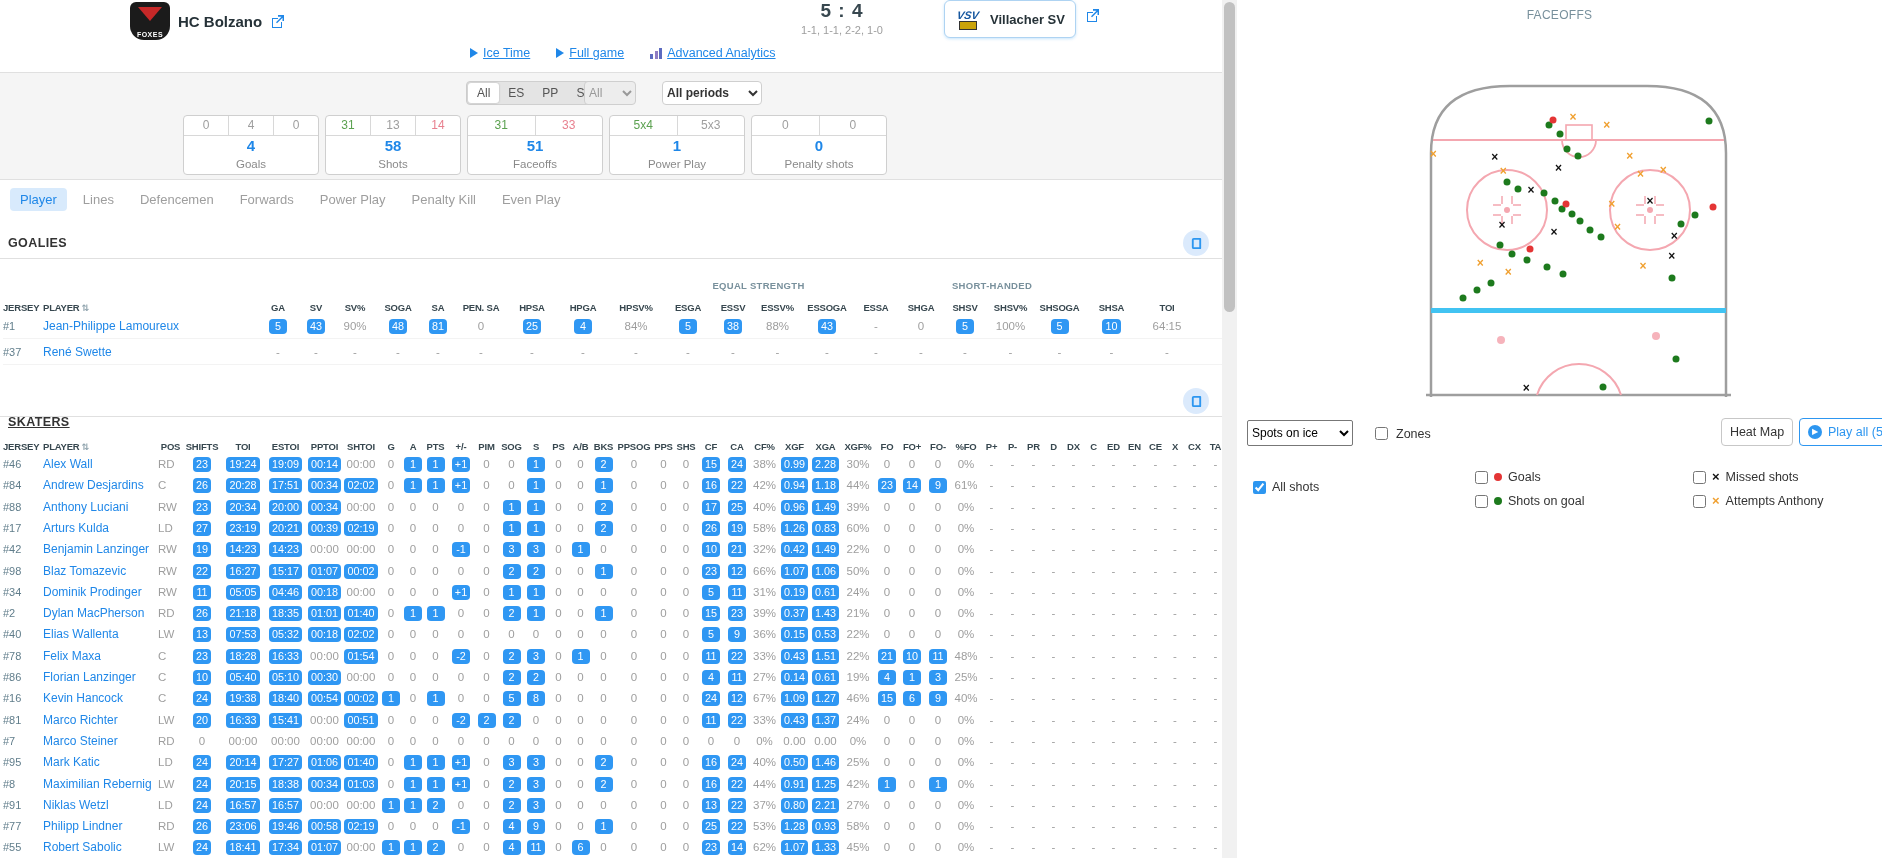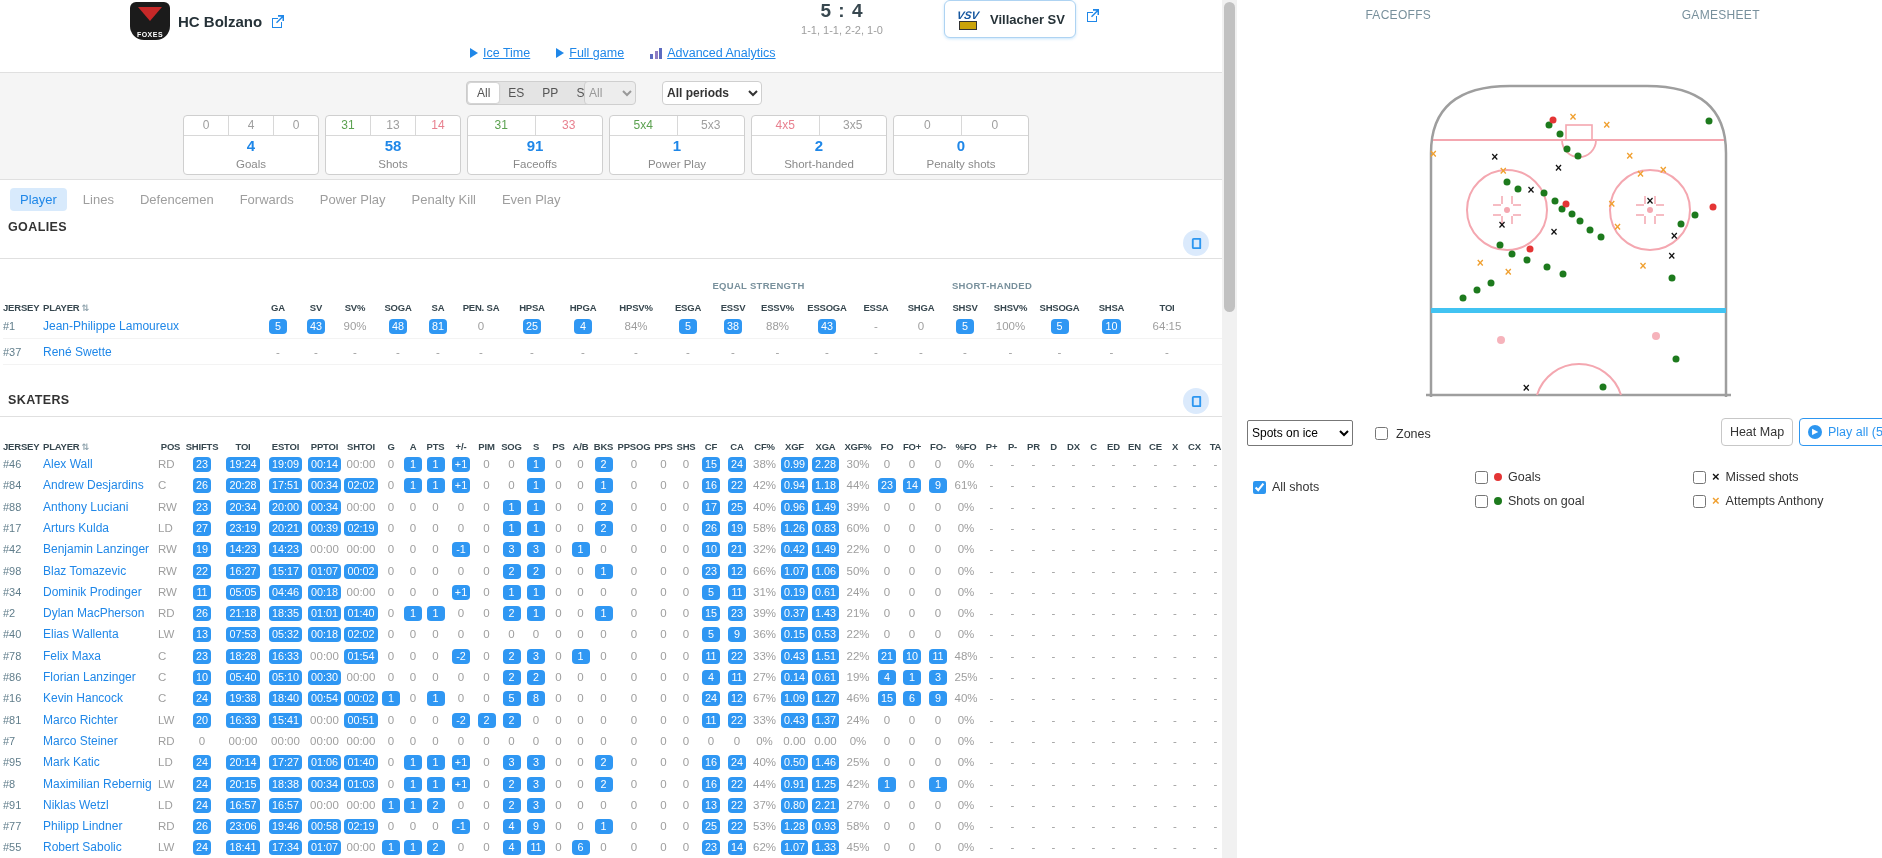--- a/index.html
+++ b/index.html
@@ -194,38 +194,30 @@
             <div class="sb-cell" data-c="pink">14</div>
           </div>
           <div class="sb-total">58</div>
           <div class="sb-label">Shots</div>
         </div>
         <div class="stat-box">
           <div class="sb-cells">
             <div class="sb-cell" data-c="green">31</div>
             <div class="sb-cell" data-c="pink">33</div>
           </div>
-          <div class="sb-total">91</div>
+          <div class="sb-total">51</div>
           <div class="sb-label">Faceoffs</div>
         </div>
         <div class="stat-box">
           <div class="sb-cells">
             <div class="sb-cell" data-c="green">5x4</div>
             <div class="sb-cell" data-c="gray">5x3</div>
           </div>
           <div class="sb-total">1</div>
           <div class="sb-label">Power Play</div>
-        </div>
-        <div class="stat-box">
-          <div class="sb-cells">
-            <div class="sb-cell" data-c="pink">4x5</div>
-            <div class="sb-cell" data-c="gray">3x5</div>
-          </div>
-          <div class="sb-total">2</div>
-          <div class="sb-label">Short-handed</div>
         </div>
         <div class="stat-box">
           <div class="sb-cells">
             <div class="sb-cell" data-c="gray">0</div>
             <div class="sb-cell" data-c="gray">0</div>
           </div>
           <div class="sb-total">0</div>
           <div class="sb-label">Penalty shots</div>
         </div>
       </div>
@@ -234,36 +226,36 @@
   <div class="tabs-row" id="view-tabs">
       <div class="tab active">Player</div>
       <div class="tab">Lines</div>
       <div class="tab">Defencemen</div>
       <div class="tab">Forwards</div>
       <div class="tab">Power Play</div>
       <div class="tab">Penalty Kill</div>
       <div class="tab">Even Play</div>
     </div>
 
-  <div class="sec-head" style="top:220px;">GOALIES</div>
+  <div class="sec-head" style="top:236px;">GOALIES</div>
   <span class="book" style="top:230px;">
     <svg width="13" height="13" viewBox="0 0 14 14">
         <path d="M3 1h8a1 1 0 0 1 1 1v10a1 1 0 0 1-1 1H4a2 2 0 0 1-2-2V3a2 2 0 0 1 2-2zm1 2v8h6V3z" fill="#2d96f0"></path>
       </svg>
   </span>
   <div class="sec-rule" style="top:258px;"></div>
   <div class="grp" id="grp-es" style="top: 280px; left: 664px; width: 189px;">EQUAL STRENGTH</div>
   <div class="grp" id="grp-sh" style="top: 280px; left: 899px; width: 186px;">SHORT-HANDED</div>
   <div class="table-wrap th" id="goalies-head" style="top:298px;"><span class="tcell l" style="width: 40px;">JERSEY</span><span class="tcell l" style="width: 215px;">PLAYER<span class="sorticon">⇅</span></span><span class="tcell" style="width: 40px;">GA</span><span class="tcell" style="width: 36px;">SV</span><span class="tcell" style="width: 42px;">SV%</span><span class="tcell" style="width: 44px;">SOGA</span><span class="tcell" style="width: 36px;">SA</span><span class="tcell" style="width: 50px;">PEN. SA</span><span class="tcell" style="width: 52px;">HPSA</span><span class="tcell" style="width: 50px;">HPGA</span><span class="tcell" style="width: 56px;">HPSV%</span><span class="tcell" style="width: 48px;">ESGA</span><span class="tcell" style="width: 42px;">ESSV</span><span class="tcell" style="width: 47px;">ESSV%</span><span class="tcell" style="width: 52px;">ESSOGA</span><span class="tcell" style="width: 46px;">ESSA</span><span class="tcell" style="width: 44px;">SHGA</span><span class="tcell" style="width: 44px;">SHSV</span><span class="tcell" style="width: 47px;">SHSV%</span><span class="tcell" style="width: 51px;">SHSOGA</span><span class="tcell" style="width: 53px;">SHSA</span><span class="tcell" style="width: 58px;">TOI</span></div>
   <div class="table-wrap goalie-rows" id="goalies-body" style="top:314px;">
       <div class="trow"><span class="tcell l jersey" style="width: 40px;">#1</span><span class="tcell l pname" style="width: 215px;">Jean-Philippe Lamoureux</span><span class="tcell" style="width: 40px;"><span class="b">5</span></span><span class="tcell" style="width: 36px;"><span class="b">43</span></span><span class="tcell" style="width: 42px;">90%</span><span class="tcell" style="width: 44px;"><span class="b">48</span></span><span class="tcell" style="width: 36px;"><span class="b">81</span></span><span class="tcell" style="width: 50px;">0</span><span class="tcell" style="width: 52px;"><span class="b">25</span></span><span class="tcell" style="width: 50px;"><span class="b">4</span></span><span class="tcell" style="width: 56px;">84%</span><span class="tcell" style="width: 48px;"><span class="b">5</span></span><span class="tcell" style="width: 42px;"><span class="b">38</span></span><span class="tcell" style="width: 47px;">88%</span><span class="tcell" style="width: 52px;"><span class="b">43</span></span><span class="tcell" style="width: 46px;">-</span><span class="tcell" style="width: 44px;">0</span><span class="tcell" style="width: 44px;"><span class="b">5</span></span><span class="tcell" style="width: 47px;">100%</span><span class="tcell" style="width: 51px;"><span class="b">5</span></span><span class="tcell" style="width: 53px;"><span class="b">10</span></span><span class="tcell" style="width: 58px;">64:15</span></div>
       <div class="trow"><span class="tcell l jersey" style="width: 40px;">#37</span><span class="tcell l pname" style="width: 215px;">René Swette</span><span class="tcell" style="width: 40px;">-</span><span class="tcell" style="width: 36px;">-</span><span class="tcell" style="width: 42px;">-</span><span class="tcell" style="width: 44px;">-</span><span class="tcell" style="width: 36px;">-</span><span class="tcell" style="width: 50px;">-</span><span class="tcell" style="width: 52px;">-</span><span class="tcell" style="width: 50px;">-</span><span class="tcell" style="width: 56px;">-</span><span class="tcell" style="width: 48px;">-</span><span class="tcell" style="width: 42px;">-</span><span class="tcell" style="width: 47px;">-</span><span class="tcell" style="width: 52px;">-</span><span class="tcell" style="width: 46px;">-</span><span class="tcell" style="width: 44px;">-</span><span class="tcell" style="width: 44px;">-</span><span class="tcell" style="width: 47px;">-</span><span class="tcell" style="width: 51px;">-</span><span class="tcell" style="width: 53px;">-</span><span class="tcell" style="width: 58px;">-</span></div>
     </div>
 
-  <div class="sec-head" style="top:393px;">SKATERS</div>
+  <div class="sec-head" style="top:415px;text-decoration:underline;">SKATERS</div>
   <span class="book" style="top:388px;">
     <svg width="13" height="13" viewBox="0 0 14 14">
         <path d="M3 1h8a1 1 0 0 1 1 1v10a1 1 0 0 1-1 1H4a2 2 0 0 1-2-2V3a2 2 0 0 1 2-2zm1 2v8h6V3z" fill="#2d96f0"></path>
       </svg>
   </span>
   <div class="sec-rule" style="top:416px;"></div>
   <div class="table-wrap th" id="skaters-head" style="top:437px;"><span class="tcell l" style="width: 40px;">JERSEY</span><span class="tcell l" style="width: 115px;">PLAYER<span class="sorticon">⇅</span></span><span class="tcell" style="width: 25px;">POS</span><span class="tcell" style="width: 38px;">SHIFTS</span><span class="tcell" style="width: 44px;">TOI</span><span class="tcell" style="width: 41px;">ESTOI</span><span class="tcell" style="width: 37px;">PPTOI</span><span class="tcell" style="width: 36px;">SHTOI</span><span class="tcell" style="width: 24px;">G</span><span class="tcell" style="width: 20px;">A</span><span class="tcell" style="width: 25px;">PTS</span><span class="tcell" style="width: 26px;">+/-</span><span class="tcell" style="width: 25px;">PIM</span><span class="tcell" style="width: 25px;">SOG</span><span class="tcell" style="width: 24px;">S</span><span class="tcell" style="width: 21px;">PS</span><span class="tcell" style="width: 23px;">A/B</span><span class="tcell" style="width: 23px;">BKS</span><span class="tcell" style="width: 38px;">PPSOG</span><span class="tcell" style="width: 21px;">PPS</span><span class="tcell" style="width: 24px;">SHS</span><span class="tcell" style="width: 26px;">CF</span><span class="tcell" style="width: 26px;">CA</span><span class="tcell" style="width: 29px;">CF%</span><span class="tcell" style="width: 31px;">XGF</span><span class="tcell" style="width: 31px;">XGA</span><span class="tcell" style="width: 34px;">XGF%</span><span class="tcell" style="width: 24px;">FO</span><span class="tcell" style="width: 26px;">FO+</span><span class="tcell" style="width: 26px;">FO-</span><span class="tcell" style="width: 30px;">%FO</span><span class="tcell" style="width: 21px;">P+</span><span class="tcell" style="width: 21px;">P-</span><span class="tcell" style="width: 21px;">PR</span><span class="tcell" style="width: 19px;">D</span><span class="tcell" style="width: 21px;">DX</span><span class="tcell" style="width: 19px;">C</span><span class="tcell" style="width: 21px;">ED</span><span class="tcell" style="width: 21px;">EN</span><span class="tcell" style="width: 21px;">CE</span><span class="tcell" style="width: 18px;">X</span><span class="tcell" style="width: 21px;">CX</span><span class="tcell" style="width: 21px;">TA</span></div>
   <div class="table-wrap skater-rows" id="skaters-body" style="top:453px;">
       <div class="trow"><span class="tcell l jersey" style="width: 40px;">#46</span><span class="tcell l pname" style="width: 115px;">Alex Wall</span><span class="tcell l" style="width: 25px;">RD</span><span class="tcell" style="width: 38px;"><span class="b">23</span></span><span class="tcell" style="width: 44px;"><span class="b">19:24</span></span><span class="tcell" style="width: 41px;"><span class="b">19:09</span></span><span class="tcell" style="width: 37px;"><span class="b">00:14</span></span><span class="tcell" style="width: 36px;">00:00</span><span class="tcell" style="width: 24px;">0</span><span class="tcell" style="width: 20px;"><span class="b">1</span></span><span class="tcell" style="width: 25px;"><span class="b">1</span></span><span class="tcell" style="width: 26px;"><span class="b">+1</span></span><span class="tcell" style="width: 25px;">0</span><span class="tcell" style="width: 25px;">0</span><span class="tcell" style="width: 24px;"><span class="b">1</span></span><span class="tcell" style="width: 21px;">0</span><span class="tcell" style="width: 23px;">0</span><span class="tcell" style="width: 23px;"><span class="b">2</span></span><span class="tcell" style="width: 38px;">0</span><span class="tcell" style="width: 21px;">0</span><span class="tcell" style="width: 24px;">0</span><span class="tcell" style="width: 26px;"><span class="b">15</span></span><span class="tcell" style="width: 26px;"><span class="b">24</span></span><span class="tcell" style="width: 29px;">38%</span><span class="tcell" style="width: 31px;"><span class="b">0.99</span></span><span class="tcell" style="width: 31px;"><span class="b">2.28</span></span><span class="tcell" style="width: 34px;">30%</span><span class="tcell" style="width: 24px;">0</span><span class="tcell" style="width: 26px;">0</span><span class="tcell" style="width: 26px;">0</span><span class="tcell" style="width: 30px;">0%</span><span class="tcell" style="width: 21px;">-</span><span class="tcell" style="width: 21px;">-</span><span class="tcell" style="width: 21px;">-</span><span class="tcell" style="width: 19px;">-</span><span class="tcell" style="width: 21px;">-</span><span class="tcell" style="width: 19px;">-</span><span class="tcell" style="width: 21px;">-</span><span class="tcell" style="width: 21px;">-</span><span class="tcell" style="width: 21px;">-</span><span class="tcell" style="width: 18px;">-</span><span class="tcell" style="width: 21px;">-</span><span class="tcell" style="width: 21px;">-</span></div>
       <div class="trow"><span class="tcell l jersey" style="width: 40px;">#84</span><span class="tcell l pname" style="width: 115px;">Andrew Desjardins</span><span class="tcell l" style="width: 25px;">C</span><span class="tcell" style="width: 38px;"><span class="b">26</span></span><span class="tcell" style="width: 44px;"><span class="b">20:28</span></span><span class="tcell" style="width: 41px;"><span class="b">17:51</span></span><span class="tcell" style="width: 37px;"><span class="b">00:34</span></span><span class="tcell" style="width: 36px;"><span class="b">02:02</span></span><span class="tcell" style="width: 24px;">0</span><span class="tcell" style="width: 20px;"><span class="b">1</span></span><span class="tcell" style="width: 25px;"><span class="b">1</span></span><span class="tcell" style="width: 26px;"><span class="b">+1</span></span><span class="tcell" style="width: 25px;">0</span><span class="tcell" style="width: 25px;">0</span><span class="tcell" style="width: 24px;"><span class="b">1</span></span><span class="tcell" style="width: 21px;">0</span><span class="tcell" style="width: 23px;">0</span><span class="tcell" style="width: 23px;"><span class="b">1</span></span><span class="tcell" style="width: 38px;">0</span><span class="tcell" style="width: 21px;">0</span><span class="tcell" style="width: 24px;">0</span><span class="tcell" style="width: 26px;"><span class="b">16</span></span><span class="tcell" style="width: 26px;"><span class="b">22</span></span><span class="tcell" style="width: 29px;">42%</span><span class="tcell" style="width: 31px;"><span class="b">0.94</span></span><span class="tcell" style="width: 31px;"><span class="b">1.18</span></span><span class="tcell" style="width: 34px;">44%</span><span class="tcell" style="width: 24px;"><span class="b">23</span></span><span class="tcell" style="width: 26px;"><span class="b">14</span></span><span class="tcell" style="width: 26px;"><span class="b">9</span></span><span class="tcell" style="width: 30px;">61%</span><span class="tcell" style="width: 21px;">-</span><span class="tcell" style="width: 21px;">-</span><span class="tcell" style="width: 21px;">-</span><span class="tcell" style="width: 19px;">-</span><span class="tcell" style="width: 21px;">-</span><span class="tcell" style="width: 19px;">-</span><span class="tcell" style="width: 21px;">-</span><span class="tcell" style="width: 21px;">-</span><span class="tcell" style="width: 21px;">-</span><span class="tcell" style="width: 18px;">-</span><span class="tcell" style="width: 21px;">-</span><span class="tcell" style="width: 21px;">-</span></div>
@@ -287,21 +279,20 @@
     </div>
 </div>
 
 <div class="vscroll">
     <div class="thumb"></div>
   </div>
 
 <div class="panel-right">
   <div class="rp-tabs" id="rp-tabs">
       <div class="rp-tab">FACEOFFS</div>
-      <div class="rp-tab">GAMESHEET</div>
     </div>
 
 
   <div class="rink">
     <svg width="307" height="319" viewBox="0 0 307 319">
       <path d="M6 319 L6 75 Q6 8 85 8 L222 8 Q301 8 301 75 L301 319" fill="#fff" stroke="#9e9e9e" stroke-width="2.5"></path>
       <line x1="1" y1="317" x2="306" y2="317" stroke="#9e9e9e" stroke-width="2.5"></line>
       <line x1="8" y1="62" x2="299" y2="62" stroke="#f4a7b0" stroke-width="2"></line>
       <rect x="141" y="47" width="26" height="15" fill="none" stroke="#f4a7b0" stroke-width="1.6"></rect>
       <path d="M137 62 A17 17 0 0 0 171 62" fill="none" stroke="#f4a7b0" stroke-width="1.8"></path>

